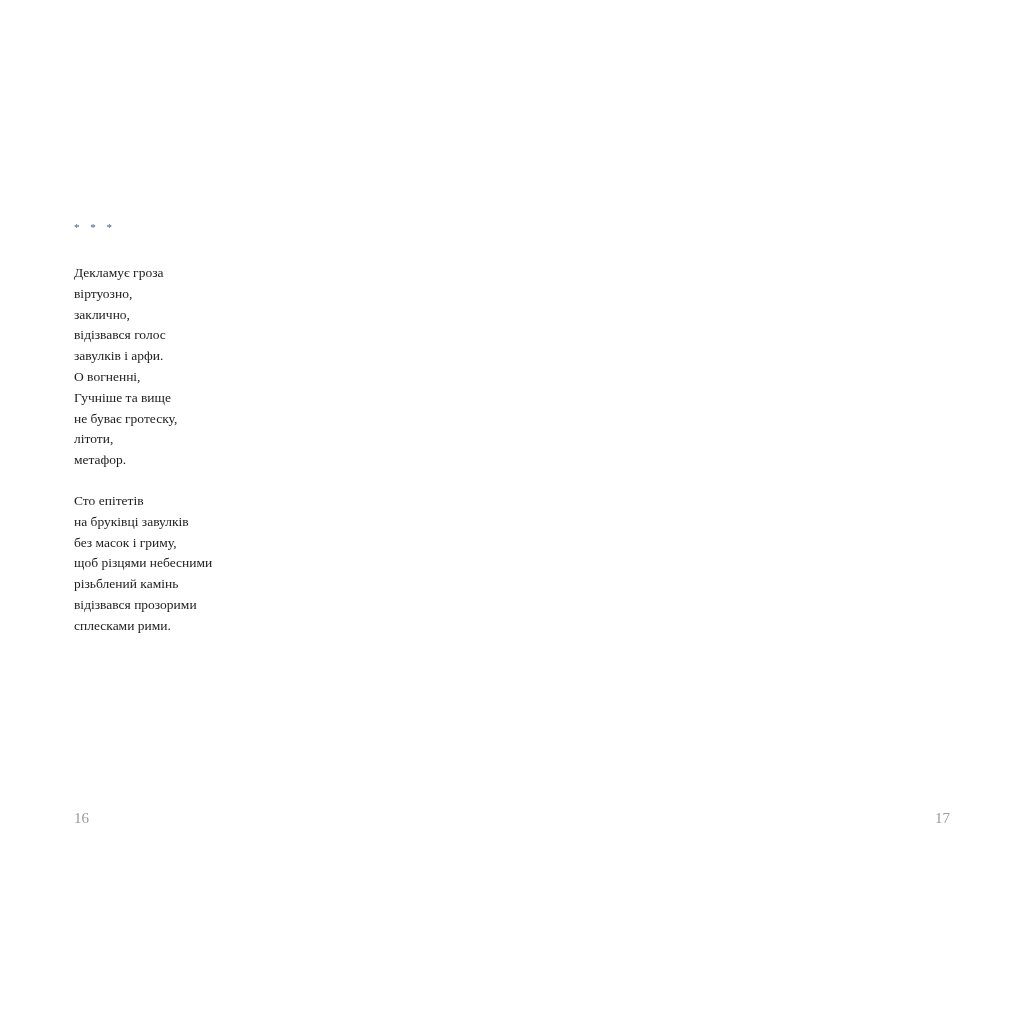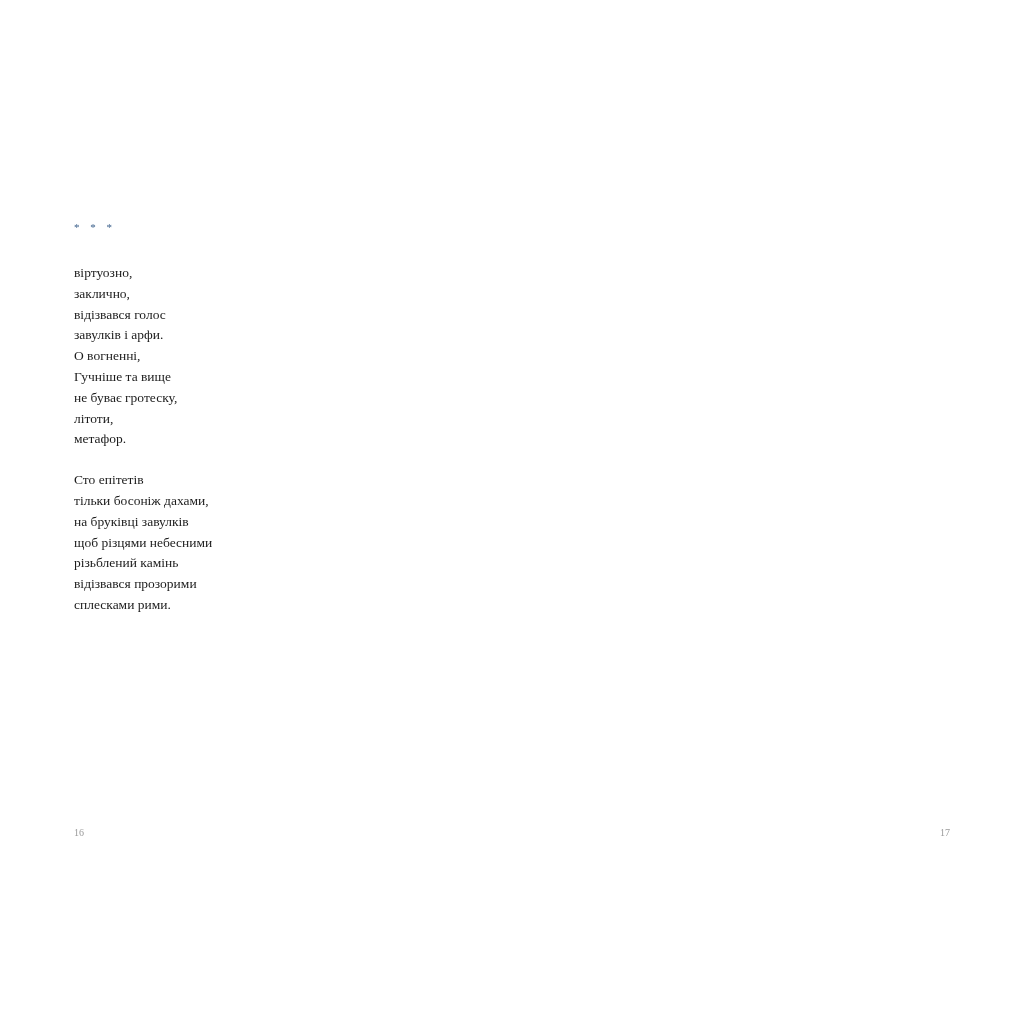--- a/index.html
+++ b/index.html
@@ -54,53 +54,54 @@
   }
   .stanza:last-child { margin-bottom: 8px; }
 
   .line {
     white-space: pre;
     display: block;
   }
 
   .folio {
     position: absolute;
-    bottom: 186px;
-    font-size: 10px;
+    bottom: 197px;
+    font-size: 15px;
     color: #9a9a9a;
     font-family: "Liberation Serif", serif;
     margin-top: 24px;
   }
   .folio-left  { left: 74px; }
   .folio-right { right: 74px; text-align: center; }
 </style>
 </head>
 <body>
 
 <div class="spread">
 
   <div class="page page-left">
     <div class="ornament">* * *</div>
 
     <div class="column column-left">
       <div class="stanza">
+        <span class="line">Декламує гроза</span>
         <span class="line">віртуозно,</span>
         <span class="line">заклично,</span>
         <span class="line">відізвався голос</span>
         <span class="line">завулків і арфи.</span>
         <span class="line">О вогненні,</span>
         <span class="line">Гучніше та вище</span>
         <span class="line">не буває гротеску,</span>
         <span class="line">літоти,</span>
         <span class="line">метафор.</span>
       </div>
       <div class="stanza">
         <span class="line">Сто епітетів</span>
-        <span class="line">тільки босоніж дахами,</span>
         <span class="line">на бруківці завулків</span>
+        <span class="line">без масок і гриму,</span>
         <span class="line">щоб різцями небесними</span>
         <span class="line">різьблений камінь</span>
         <span class="line">відізвався прозорими</span>
         <span class="line">сплесками рими.</span>
       </div>
     </div>
 
     <div class="folio folio-left">16</div>
   </div>
 

